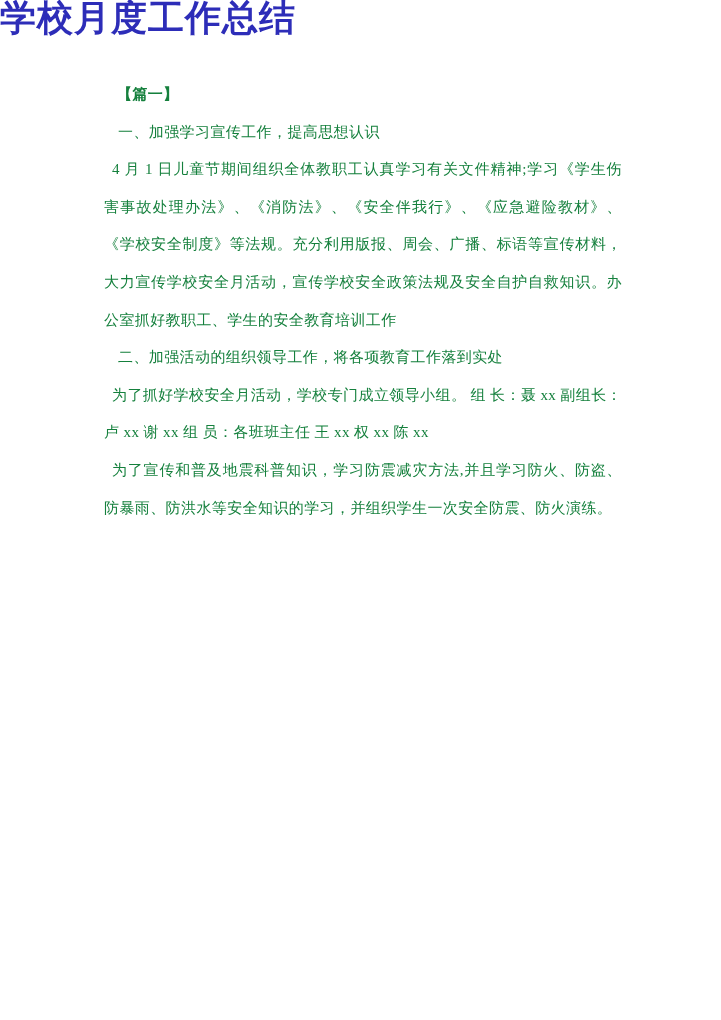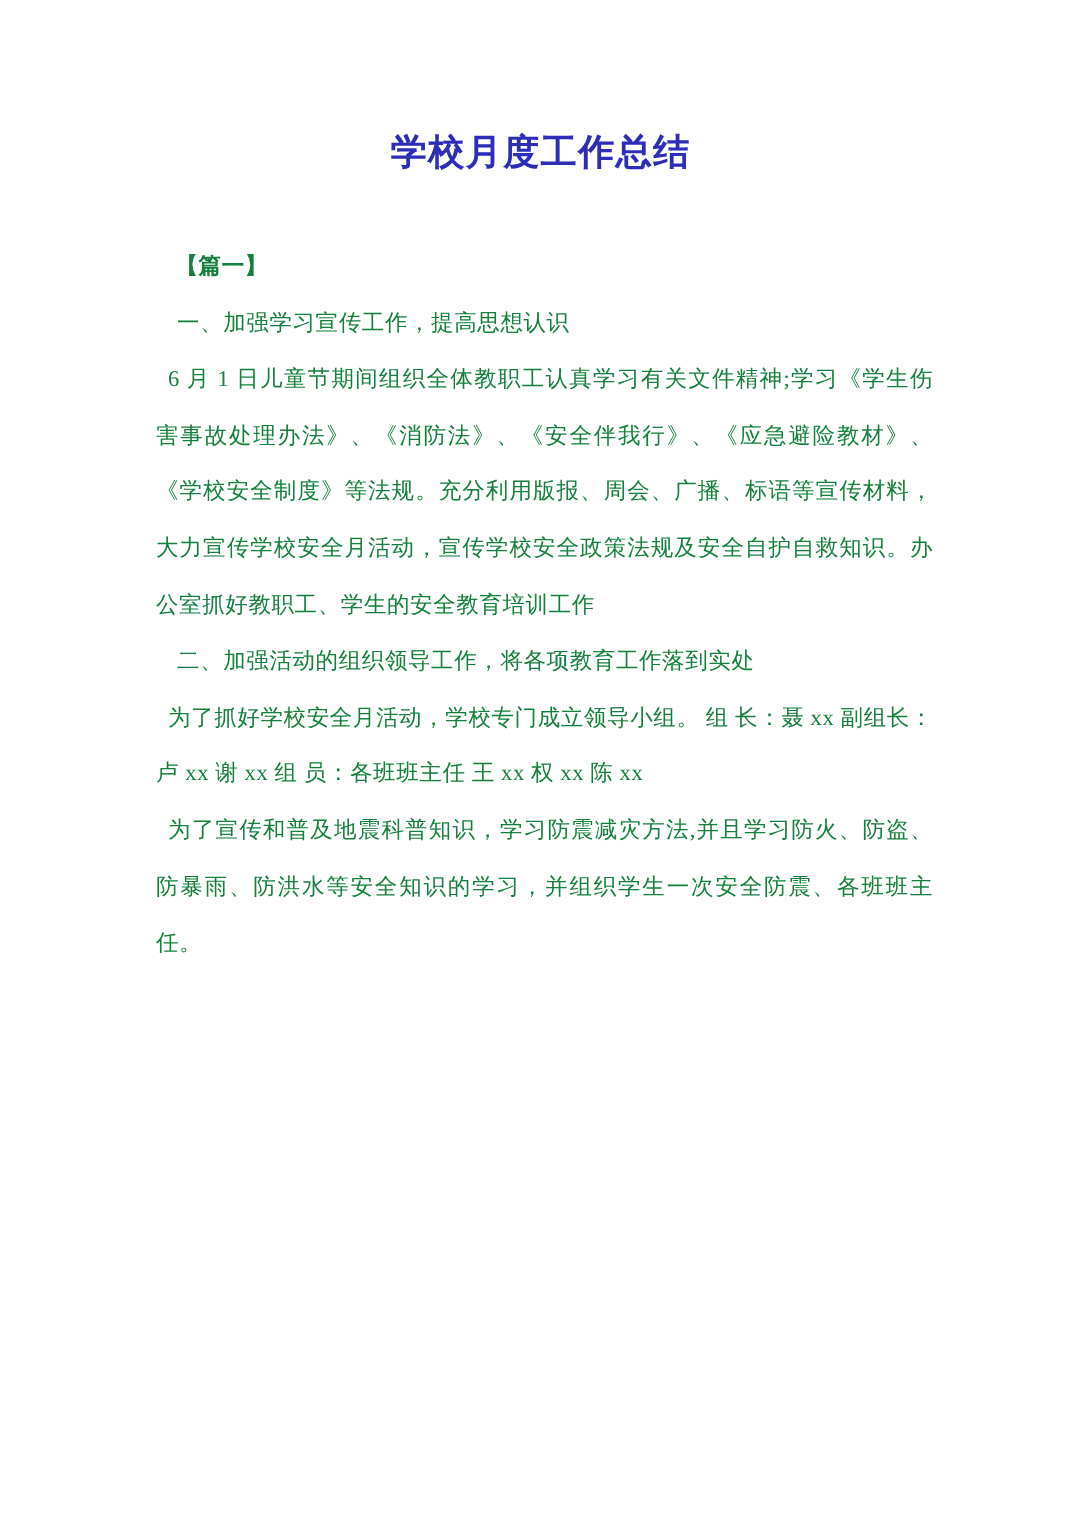--- a/index.html
+++ b/index.html
@@ -15,23 +15,22 @@
   }
   .page {
     width: 721px;
     height: 1020px;
     background: #ffffff;
     box-sizing: border-box;
     position: relative;
   }
   .doc-title {
     margin: 0;
-    padding-top: 84px;
-    text-align: center;
-    font-size: 24px;
+    text-align: left;
+    font-size: 36px;
     line-height: 36px;
     font-weight: bold;
     letter-spacing: 1px;
     font-family: "Liberation Serif", "DejaVu Serif", serif;
   }
   .content {
     margin: 40px 99px 0 104px;
     width: 518px;
     font-size: 15px;
     line-height: 37.6px;
@@ -61,24 +60,24 @@
 
   <h1 class="doc-title" style="color: #2d2db8;">学校月度工作总结</h1>
 
   <div class="content" style="color: #15803d;">
 
     <p class="block label">【篇一】</p>
 
 
     <p class="block heading">一、加强学习宣传工作，提高思想认识</p>
 
-    <p class="block para">6 月 1 日儿童节期间组织全体教职工认真学习有关文件精神;学习《学生伤害事故处理办法》、《消防法》、《安全伴我行》、《应急避险教材》、《学校安全制度》等法规。充分利用版报、周会、广播、标语等宣传材料，大力宣传学校安全月活动，宣传学校安全政策法规及安全自护自救知识。办公室抓好教职工、学生的安全教育培训工作</p>
+    <p class="block para">4 月 1 日儿童节期间组织全体教职工认真学习有关文件精神;学习《学生伤害事故处理办法》、《消防法》、《安全伴我行》、《应急避险教材》、《学校安全制度》等法规。充分利用版报、周会、广播、标语等宣传材料，大力宣传学校安全月活动，宣传学校安全政策法规及安全自护自救知识。办公室抓好教职工、学生的安全教育培训工作</p>
 
     <p class="block heading">二、加强活动的组织领导工作，将各项教育工作落到实处</p>
 
     <p class="block para">为了抓好学校安全月活动，学校专门成立领导小组。 组 长：聂 xx 副组长：卢 xx 谢 xx 组 员：各班班主任 王 xx 权 xx 陈 xx</p>
 
 
-    <p class="block para">为了宣传和普及地震科普知识，学习防震减灾方法,并且学习防火、防盗、防暴雨、防洪水等安全知识的学习，并组织学生一次安全防震、各班班主任。</p>
+    <p class="block para">为了宣传和普及地震科普知识，学习防震减灾方法,并且学习防火、防盗、防暴雨、防洪水等安全知识的学习，并组织学生一次安全防震、防火演练。</p>
 
 
   </div>
 </div>
 
 </body></html>

